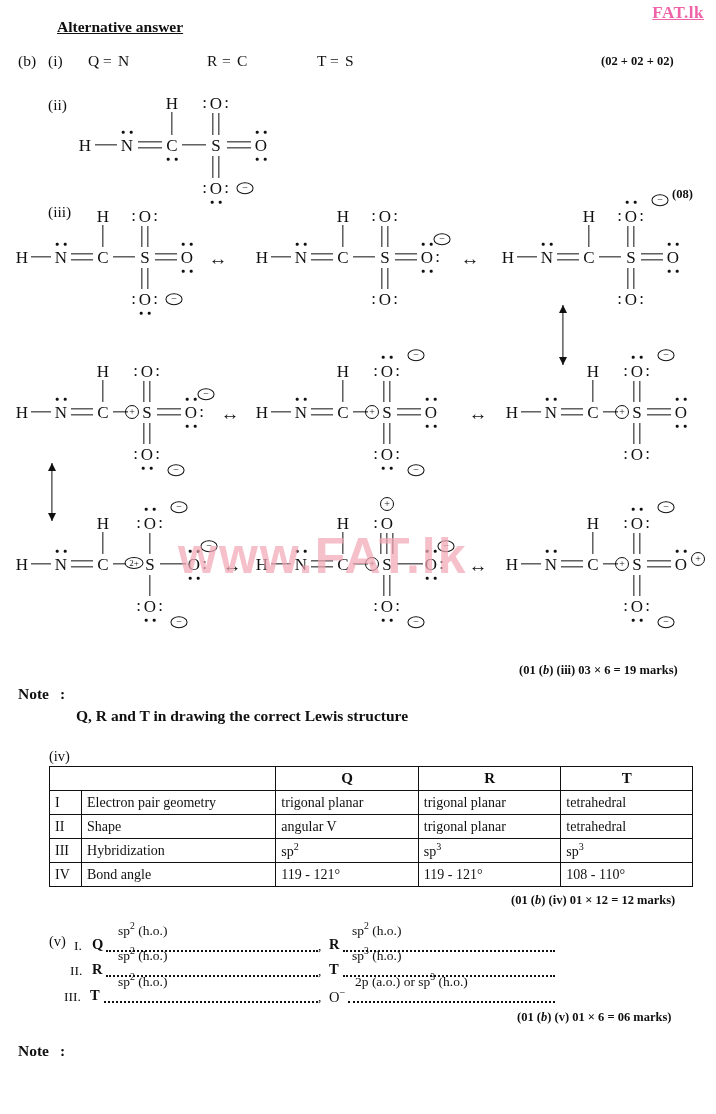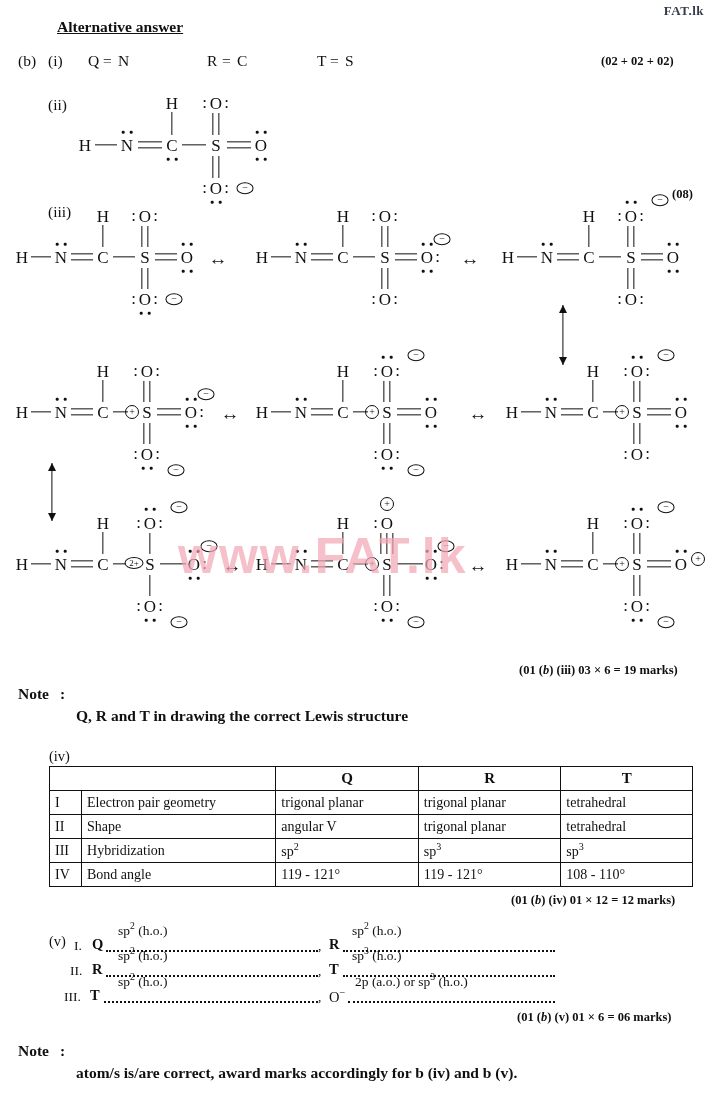--- a/index.html
+++ b/index.html
@@ -10,22 +10,22 @@
     color:#101010;
     position:relative;
     overflow:hidden;
   }
   .page{position:relative;width:716px;height:1114px;}
 
   
   .wm-corner{
     position:absolute;top:3px;right:12px;
     font-family:"Liberation Serif", serif;
-    font-weight:bold;font-size:13px;letter-spacing:.5px;
-    color:#0f172a;opacity:.85;
+    font-weight:bold;font-size:17px;letter-spacing:.5px;
+    color:#ec4899;opacity:.85;text-decoration:underline;
   }
   .wm-big{
     position:absolute;left:178px;top:527px;
     font-family:"Liberation Sans", sans-serif;
     font-weight:bold;font-size:50px;letter-spacing:2px;
     color:#f2a8b6;opacity:.72;
     white-space:nowrap;pointer-events:none;
     z-index:5;
   }
 
@@ -597,15 +597,14 @@
   <div class="dline" style="left:104px;top:1001px;width:214px;"></div>
   <div class="t f13" style="left:318px;top:989px;">,</div>
   <div class="t f14" style="left:329px;top:987px;">O<sup>−</sup></div>
   <div class="ansover" style="left:355px;top:971px;">2p (a.o.)  or  sp<sup>3</sup> (h.o.)</div>
   <div class="dline" style="left:348px;top:1001px;width:207px;"></div>
 
   <div class="t marks" style="left:517px;top:1010px;"><span>(01 (</span><span class="ital">b</span><span>) (v) 01 × 6 = 06 marks)</span></div>
 
   <div class="t b f15" style="left:18px;top:1042px;">Note</div>
   <div class="t b f15" style="left:60px;top:1042px;">:</div>
-  <div class="t b f15" style="left:76px;top:1064px;">atom/s is/are correct, award marks accordingly for b (iv) and b (v).</div>
 
 </div>
 
 </body></html>

